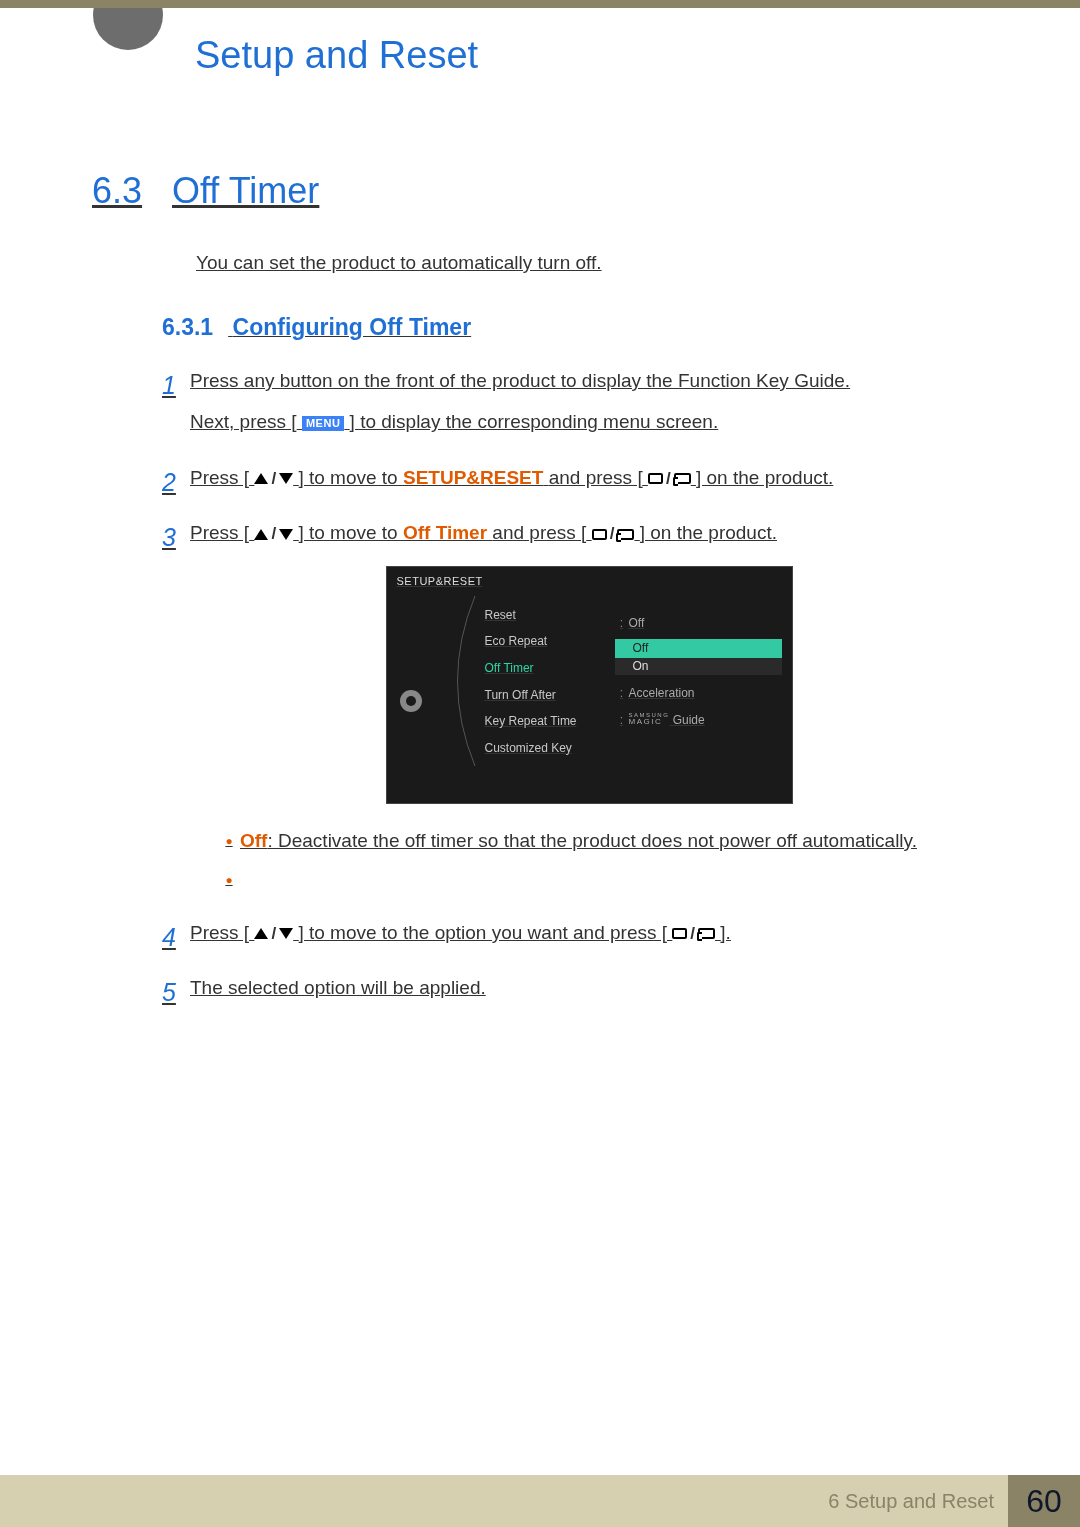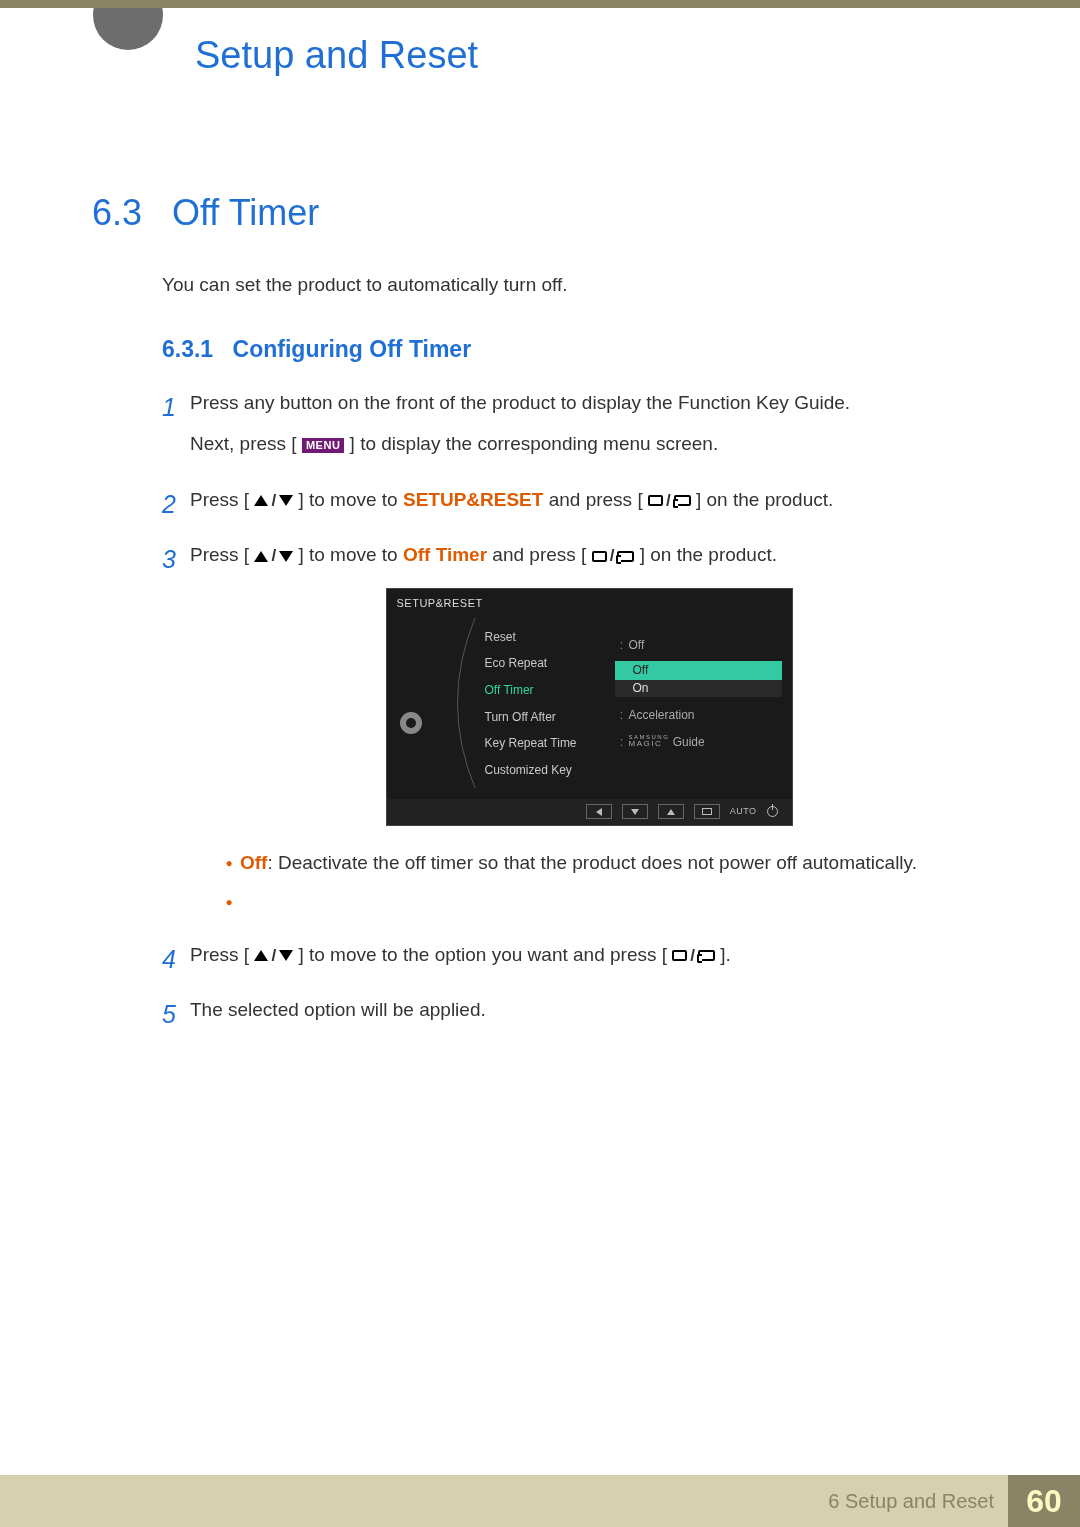--- a/index.html
+++ b/index.html
@@ -31,38 +31,39 @@
   .chapter-title {
     position: absolute;
     top: 22px; left: 195px;
     font-size: 38px;
     color: #1f6fd4;
     font-weight: normal;
     margin-top: 12px;
   }
   .content {
     position: absolute;
-    top: 192px;
+    top: 170px;
     left: 92px;
     right: 92px;
+    text-decoration: underline;
   }
   .sec-row { display:flex; margin-bottom: 40px; }
   .sec-num { color:#1f6fd4; font-size:36px; font-weight:normal; width:70px; }
   .sec-title { color:#1f6fd4; font-size:36px; font-weight:normal; padding-left:10px;}
-  .intro { margin-left: 70px; font-size:19px; margin-bottom: 40px; color:#333; }
+  .intro { margin-left: 104px; font-size:19px; margin-bottom: 40px; color:#333; }
   .subsec { margin-left:70px; margin-bottom: 25px;}
   .subsec-num { color:#1f6fd4; font-size:23px; font-weight:bold; display:inline-block; margin-right:15px;}
   .subsec-title { color:#1f6fd4; font-size:23px; font-weight:bold; display:inline;text-align:center;}
   .steps { margin-left:70px; }
   .step { display:flex; margin-bottom: 14px; font-size:19px; line-height:1.55; }
   .step-num { width:28px; font-size:25px; font-style:italic; color:#1f6fd4; font-weight:normal; flex-shrink:0; }
   .step-body { flex:1; }
   .step-body .para { margin-bottom: 12px; }
   .menu-btn {
-    display:inline-block; background:#701a75; color:#fff; font-size:11px;
+    display:inline-block; background:#3b82f6; color:#fff; font-size:11px;
     padding:2px 4px; font-weight:bold; letter-spacing:0.5px; vertical-align:middle;
     line-height:1;
   }
   .arrow-icons { display:inline-flex; align-items:center; gap:1px; vertical-align:middle;}
   .tri-up, .tri-down {
     width:0;height:0;border-left:7px solid transparent;border-right:7px solid transparent;
     display:inline-block;
   }
   .tri-up{border-bottom:11px solid #000;}
   .tri-down{border-top:11px solid #000;}
@@ -131,22 +132,22 @@
   .magic .top{font-size:6px;}
   .bullets { margin: 0 0 14px 28px; }
   .bullet { display:flex; font-size:19px; line-height:1.55; margin-bottom:10px;}
   .bullet .dot { color:#e05a00; width:22px; flex-shrink:0; text-align:center; font-size:12px; padding-top:6px;}
   .footer-bar {
     position:absolute; bottom:0; left:0; right:0; height:52px; background:#d6cfb0;
     display:flex; align-items:center; justify-content:flex-end;
   }
   .footer-chapter { color:#8a8366; font-size:20px; margin-right:14px;}
   .footer-pg {
-    background:#8a8366; color:#fef9c3; height:52px; width:72px; display:flex;
-    align-items:center; justify-content:center; font-size:32px; font-weight:bold;
+    background:#8a8366; color:#0f172a; height:52px; width:72px; display:flex;
+    align-items:center; justify-content:center; font-size:32px; font-weight:normal;
   }
 </style>
 </head>
 <body>
 
 <div class="top-bar"></div>
 
 <div class="chapter-badge">
   <div class="circle"></div>
 </div>
@@ -264,36 +265,20 @@
                   <span>Acceleration</span>
                 </div>
               <div class="vrow">
                   <span class="colon">:</span>
                 <span>
                   <span class="magic"><span class="top">SAMSUNG</span><br><span>MAGIC</span></span><span> Guide</span>
                 </span>
               </div>
             </div>
           </div>
-          <div class="osd-footer">
-            <div class="fbtn">
-                <span class="ftri-l"></span>
-              </div>
-            <div class="fbtn">
-                <span class="ftri-d"></span>
-              </div>
-            <div class="fbtn">
-                <span class="ftri-u"></span>
-              </div>
-            <div class="fbtn">
-                <span style="width:10px;height:7px;border:1px solid #bbb;display:inline-block;"></span>
-              </div>
-            <span class="auto">AUTO</span>
-            <span class="pwr"></span>
-          </div>
         </div>
 
         <div class="bullets">
           <div class="bullet">
             <span class="dot">●</span>
             <span>
               <span class="em-orange">Off</span><span>: Deactivate the off timer so that the product does not power off automatically.</span>
             </span>
           </div>
           <div class="bullet">

